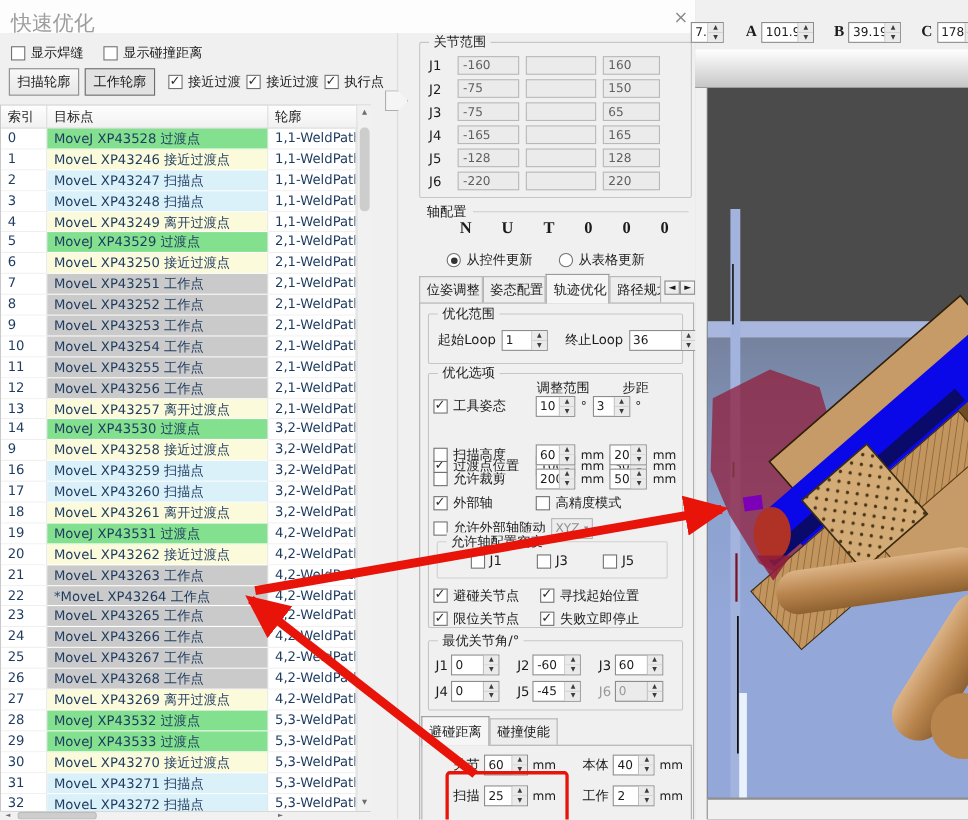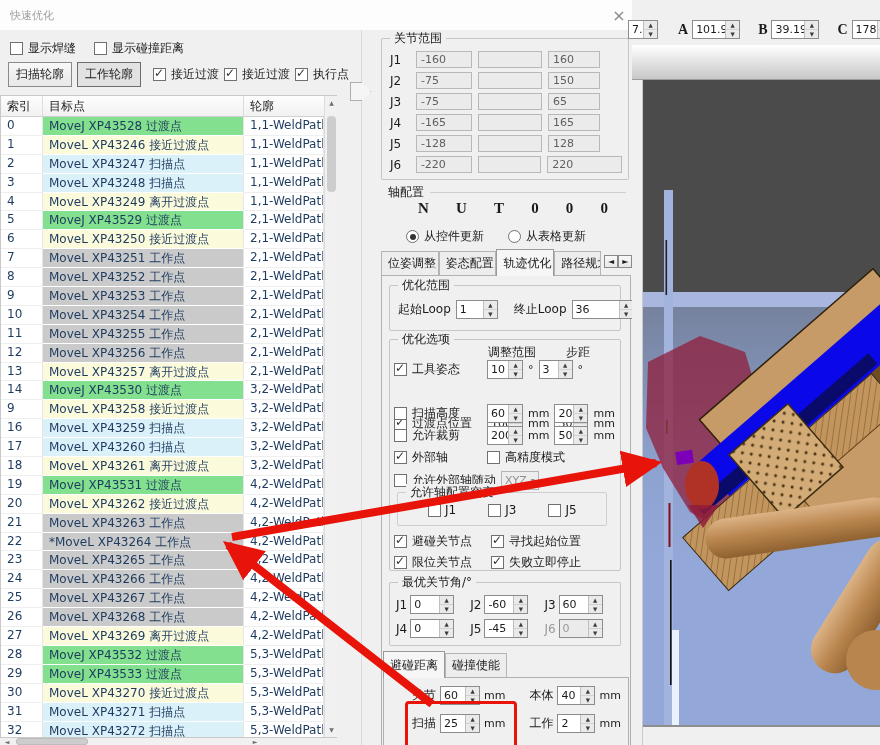--- a/index.html
+++ b/index.html
@@ -3,21 +3,21 @@
 <meta charset="utf-8">
 <style>
   html,body{margin:0;padding:0;}
   body{width:880px;height:745px;position:relative;overflow:hidden;background:#f0f0f0;
        font-family:"DejaVu Sans","Liberation Sans",sans-serif;font-size:12px;color:#1b1b1b;
        -webkit-font-smoothing:antialiased;}
   .abs{position:absolute;}
   
   .dialog{left:0;top:0;width:632px;height:745px;background:#f0f0f0;border-right:1px solid #d0d0d0;}
   .titlebar{left:0;top:0;width:632px;height:30px;background:#fdfdfd;}
-  .title{left:10px;top:8px;color:#9d9d9d;font-size:11px;}
+  .title{left:10px;top:8px;color:#9d9d9d;font-size:19px;}
   .closex{left:608px;top:5px;width:22px;height:22px;color:#8a8a8a;font-size:16px;text-align:center;line-height:22px;cursor:pointer;}
   
   .cbrow{display:flex;align-items:center;gap:5px;}
   .cb{width:13px;height:13px;background:#fff;border:1px solid #707070;display:inline-block;position:relative;flex:none;box-sizing:border-box;}
   .cb.on::after{content:"✓";position:absolute;left:0;top:-3px;font-size:12px;font-weight:bold;color:#2f2f2f;}
   .btn{display:inline-block;border:1px solid #8a8a8a;background:linear-gradient(#f8f8f8,#e8e8e8);padding:3px 7px;font-size:12px;}
   .btn.pressed{background:#e2e2e2;border:1px solid #6d6d6d;}
   
   .tbl{left:0;top:95px;width:337px;height:643px;background:#fff;border:1px solid #c9c9c9;box-sizing:border-box;overflow:hidden;}
   .thead{display:flex;height:20px;background:linear-gradient(#fefefe,#f1f1f1);border-bottom:1px solid #cfcfcf;color:#222;}
@@ -373,21 +373,21 @@
           <span style="width:6px"></span>
           <span class="jf" style="width:52px">128</span>
         </div>
 
         <div class="jrow">
           <span style="width:26px">J6</span>
           <span class="jf" style="width:56px">-220</span>
           <span style="width:6px"></span>
           <span class="jf" style="width:64px"></span>
           <span style="width:6px"></span>
-          <span class="jf" style="width:75px">220</span>
+          <span class="jf" style="width:52px">220</span>
         </div>
       </div>
   </div>
 
   <div class="abs" style="left:388px;top:184px;">轴配置</div>
   <div class="abs" style="left:430px;top:192px;width:196px;height:1px;background:#cfcfcf;"></div>
   <div class="abs axisletters" style="left:418px;top:200px;width:190px;justify-content:space-between;">
     <span>N</span>
     <span>U</span>
     <span>T</span>

